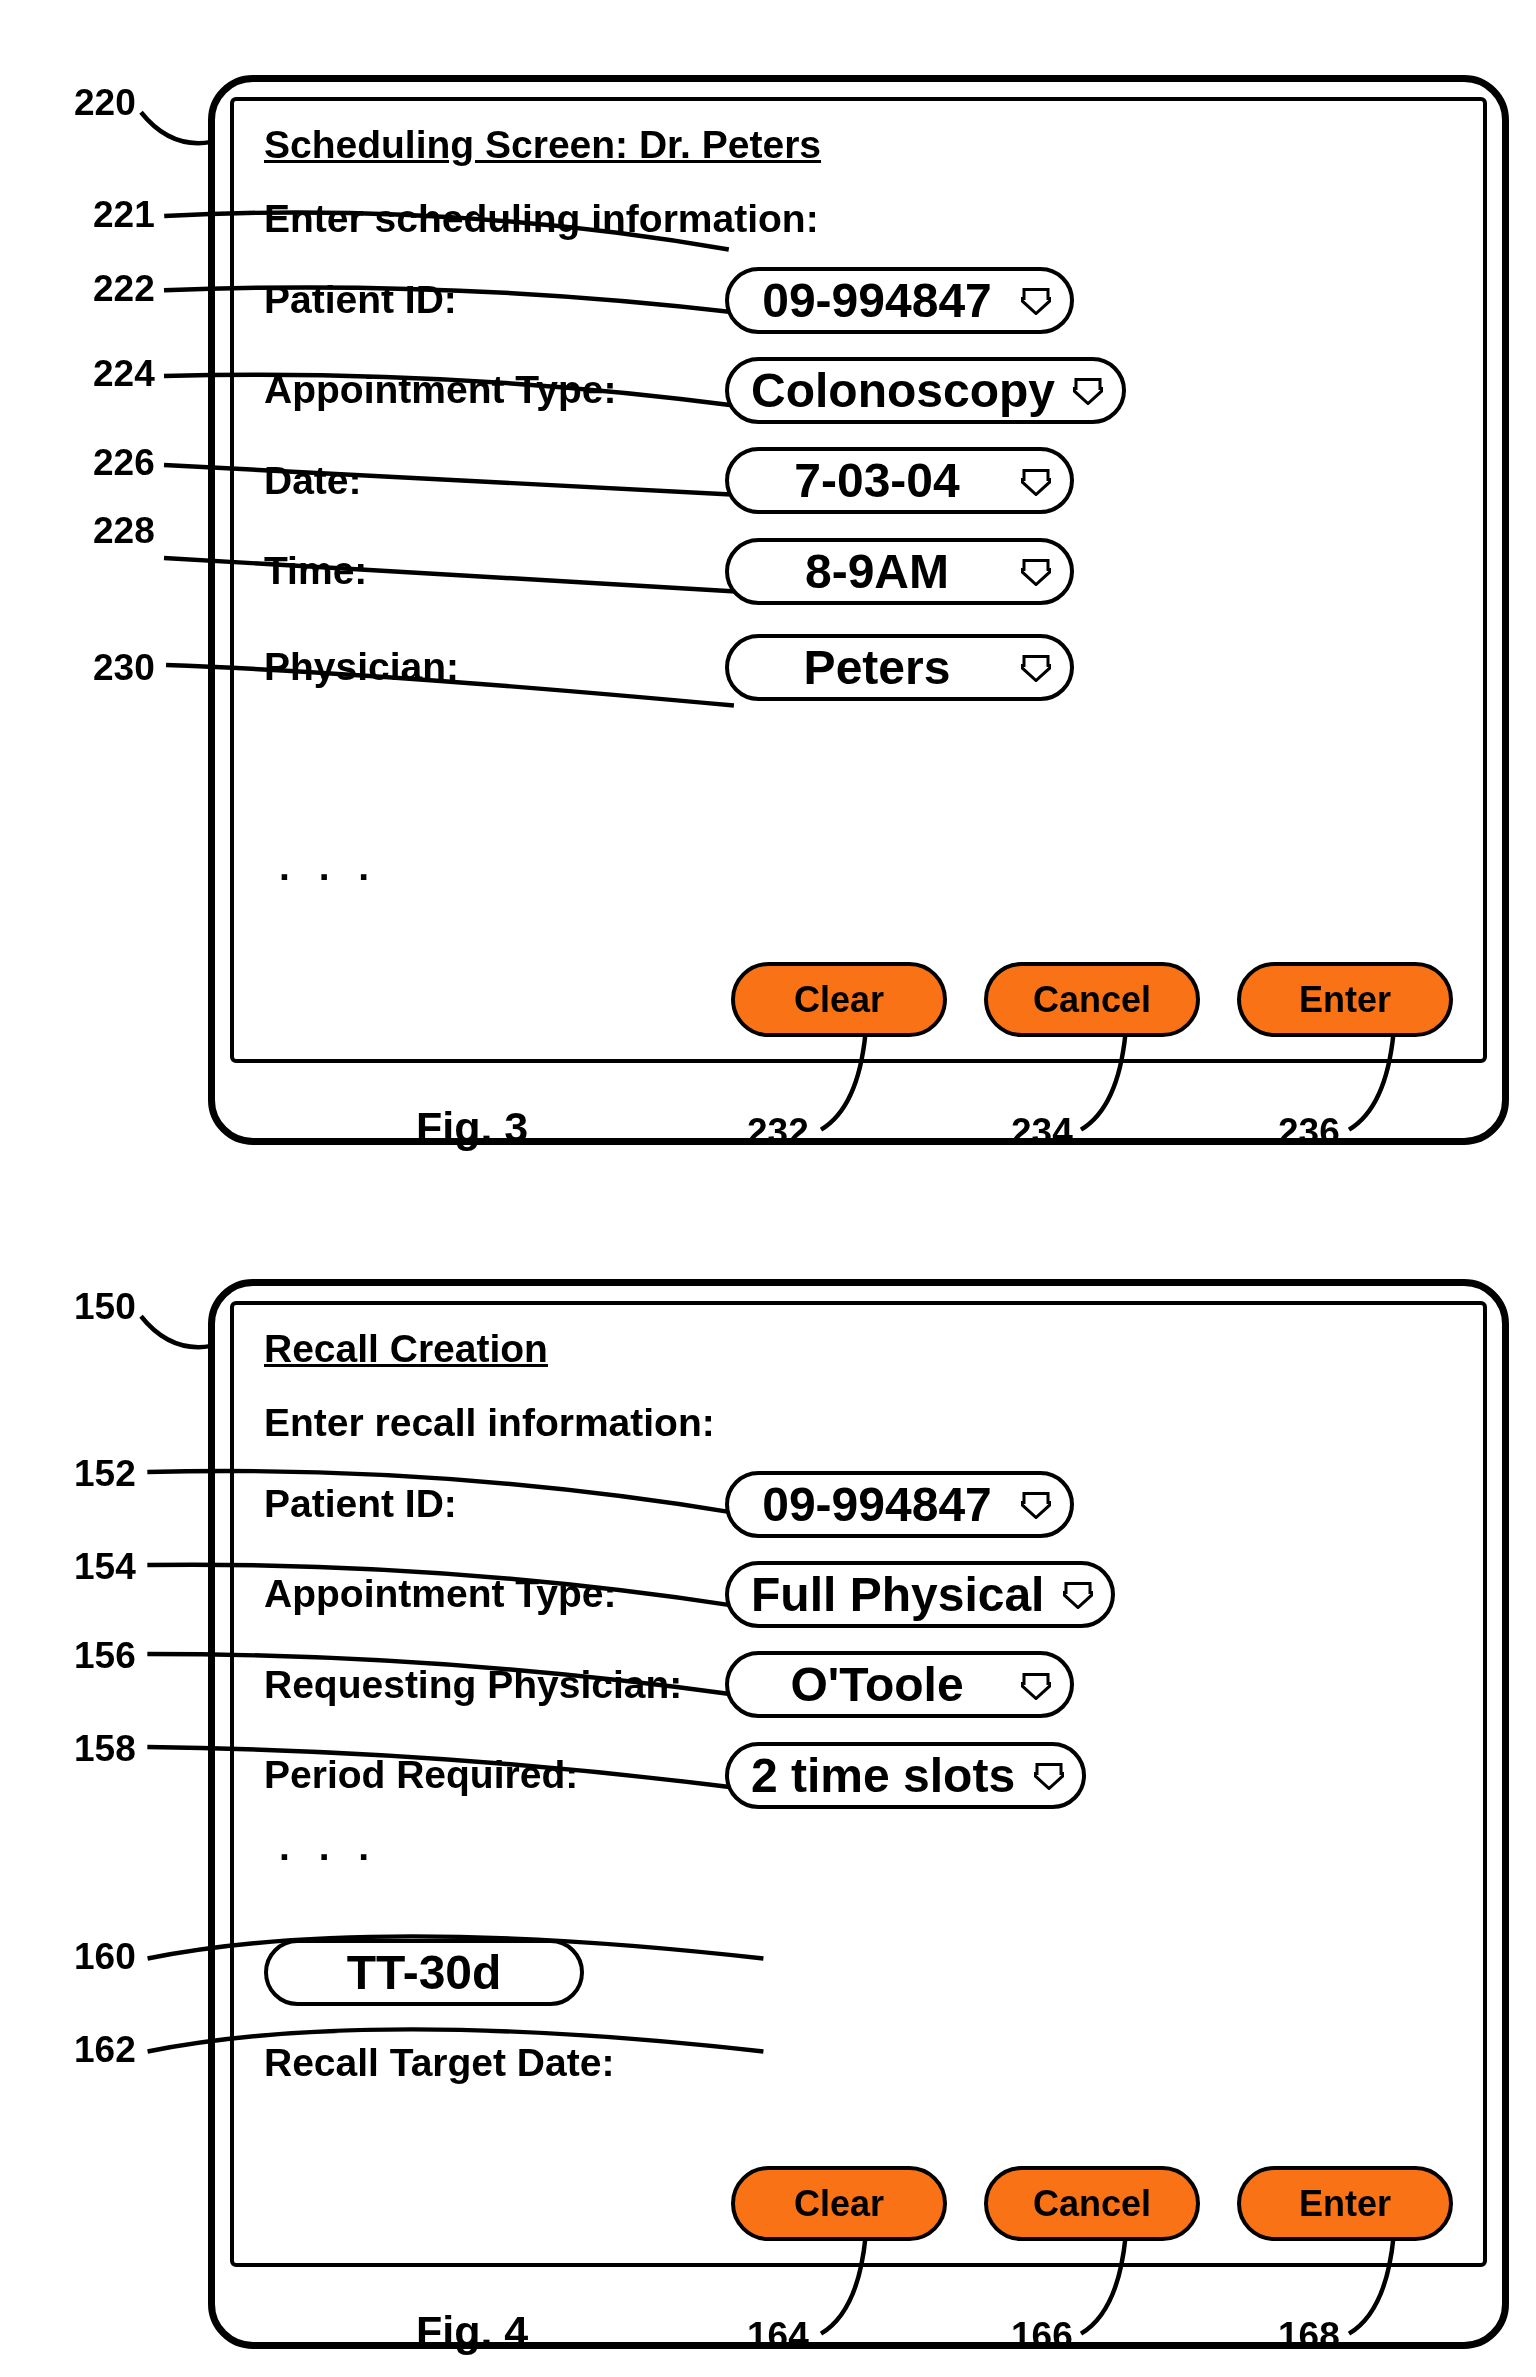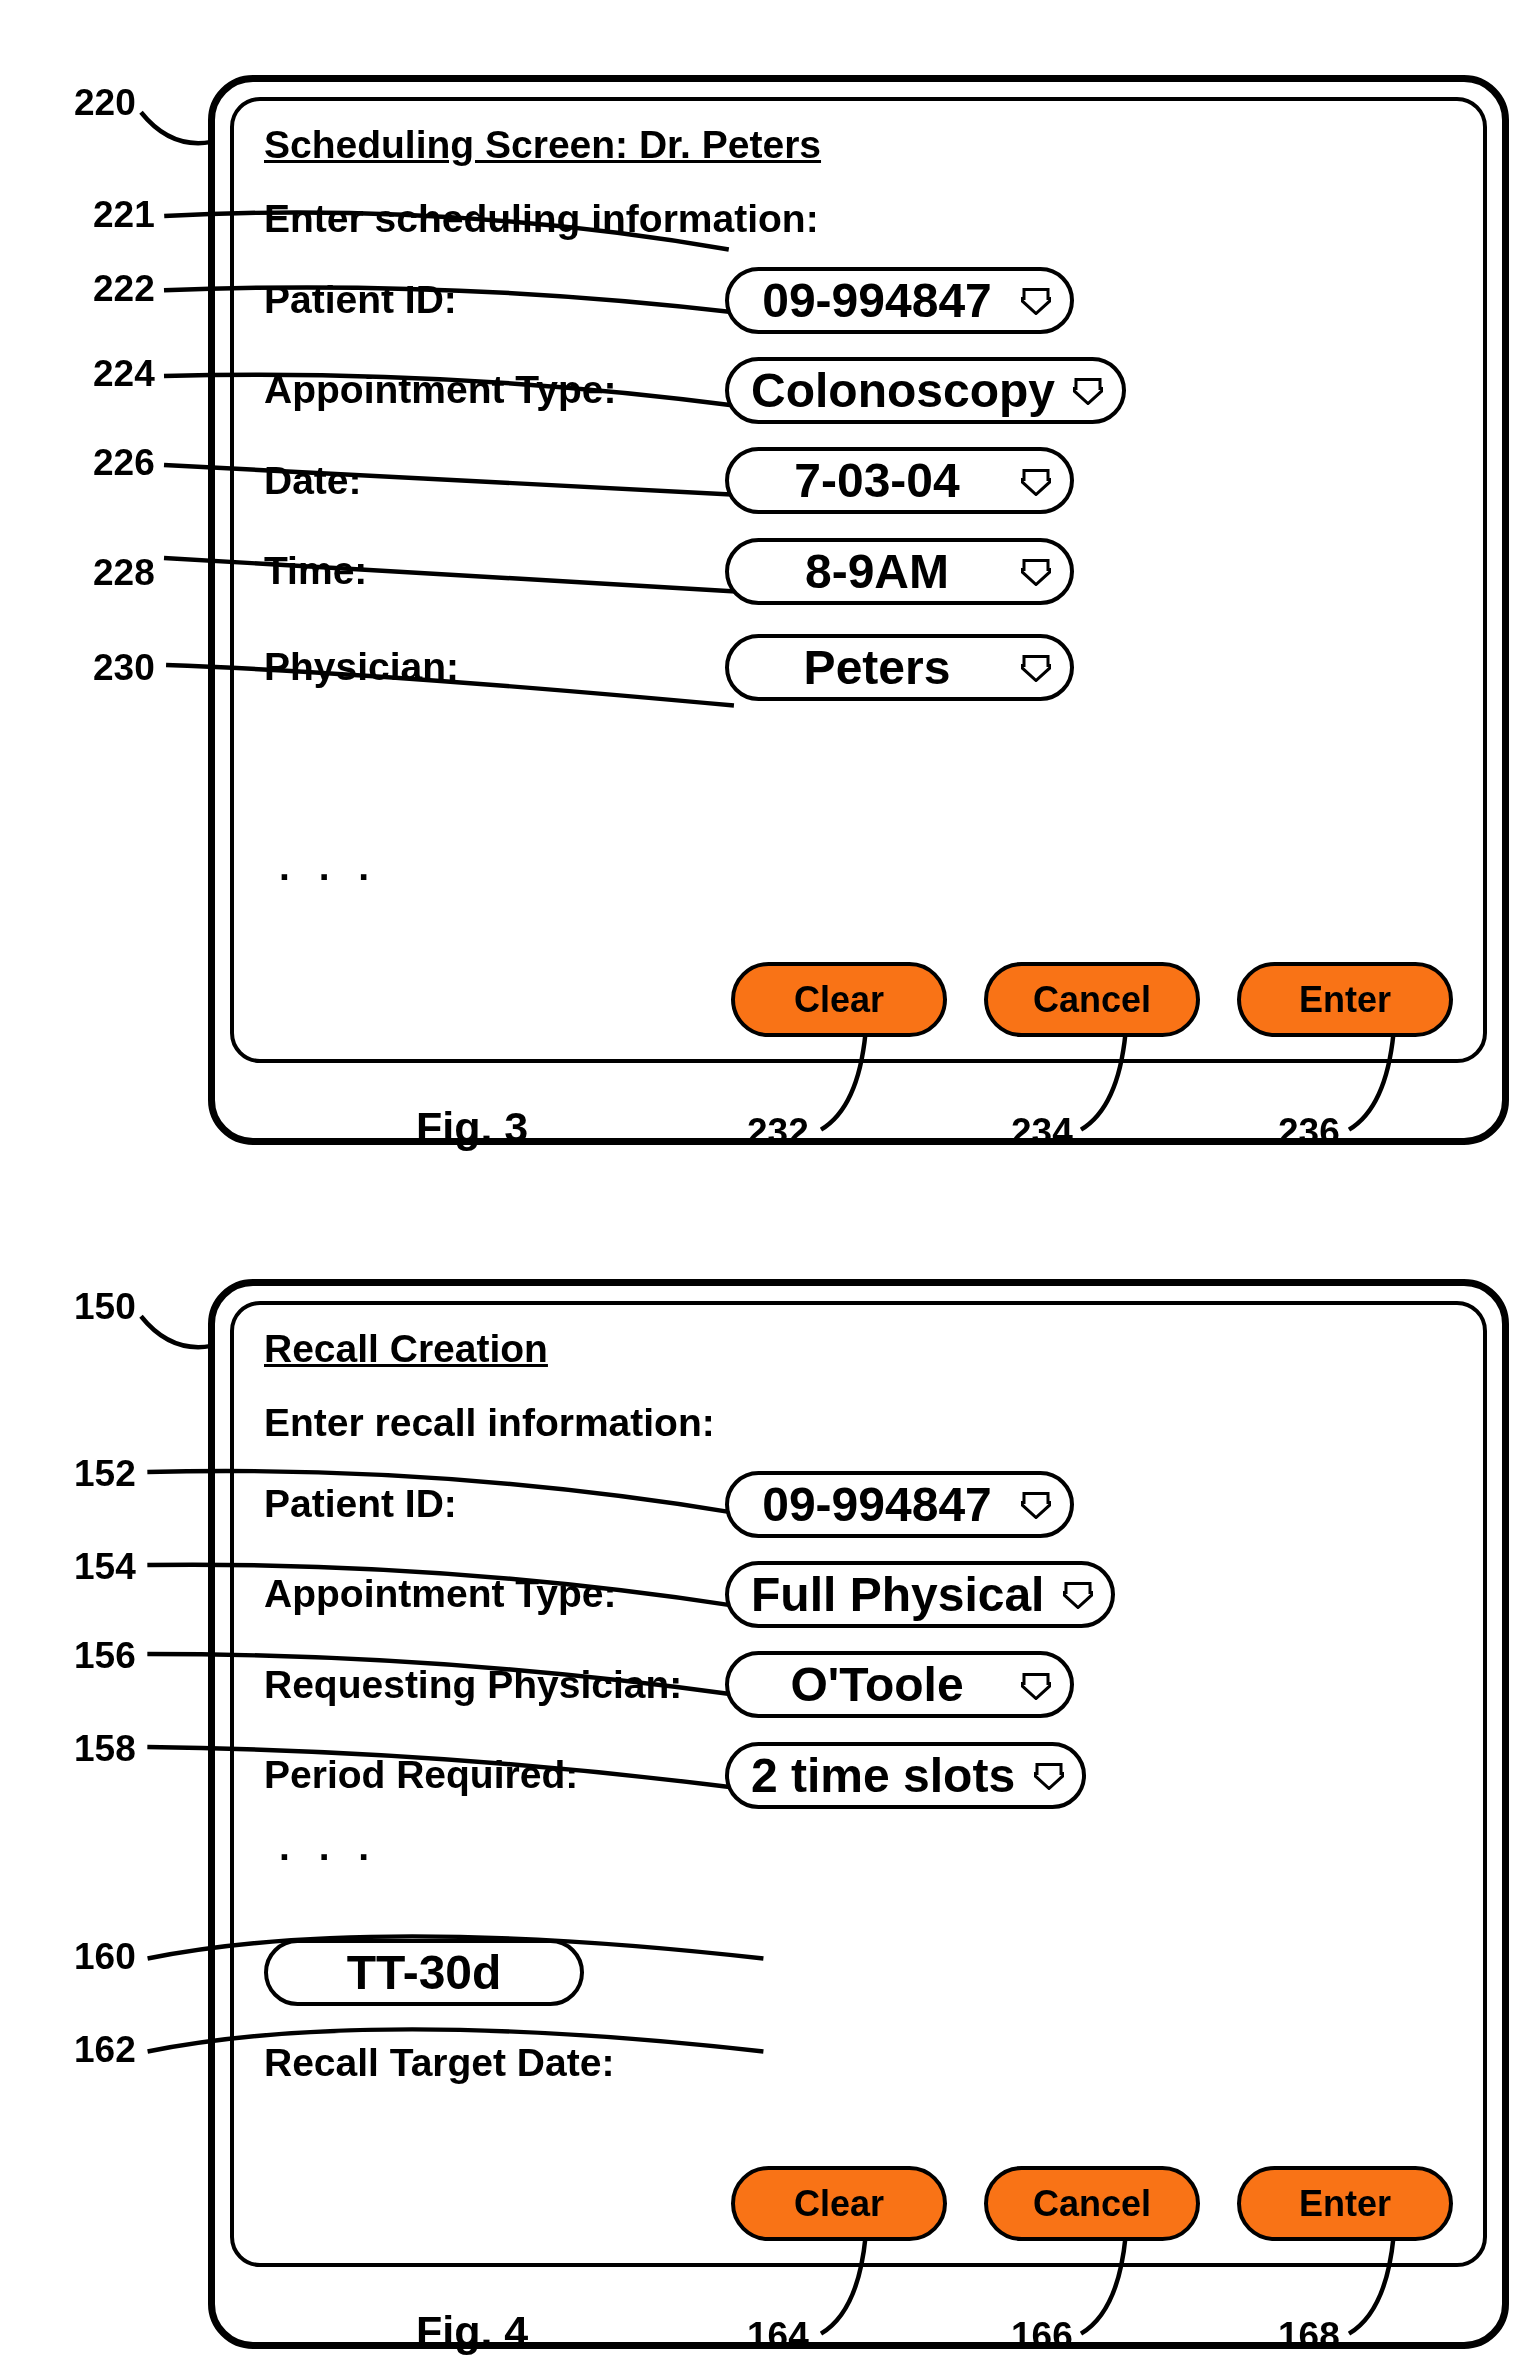--- a/index.html
+++ b/index.html
@@ -26,21 +26,21 @@
     position: absolute;
     inset: 0;
     border: 7.4px solid #000;
     border-radius: 45px;
   }
   .inner {
     position: absolute;
     top: 22px; left: 22px; right: 22px;
     height: 966px;
     border: 4.5px solid #000;
-    border-radius: 30px;
+    border-radius: 6px;
     box-sizing: border-box;
     padding: 22px 30px;
   }
   .title {
     font-size: 39px;
     font-weight: bold;
     text-decoration: underline;
     margin-bottom: 30px;
   }
   .prompt {
@@ -226,21 +226,21 @@
 <div class="ref" style="left:78px; top:323px">224</div>
 <svg class="lead" style="left:149px; top:346px" width="572" height="52" viewBox="0 0 770 70">
       <path d="M0 0 Q 385 -10 770 40" fill="none" stroke="#000" stroke-width="6"></path>
     </svg>
 
 <div class="ref" style="left:78px; top:412px">226</div>
 <svg class="lead" style="left:149px; top:435px" width="572" height="52" viewBox="0 0 770 70">
       <path d="M0 0 Q 280 15 770 40" fill="none" stroke="#000" stroke-width="6"></path>
     </svg>
 
-<div class="ref" style="left:78px; top:522px">228</div>
+<div class="ref" style="left:78px; top:480px">228</div>
 <svg class="lead" style="left:149px; top:528px" width="572" height="52" viewBox="0 0 770 70">
       <path d="M0 0 Q 280 15 770 45" fill="none" stroke="#000" stroke-width="6"></path>
     </svg>
 
 <div class="ref" style="left:78px; top:617px">230</div>
 <svg class="lead" style="left:149px; top:635px" width="572" height="59" viewBox="0 0 770 80">
       <path d="M0 0 Q 280 10 770 55" fill="none" stroke="#000" stroke-width="6"></path>
     </svg>
 
 <div class="ref" style="left:732px; top:1081px">232</div>

